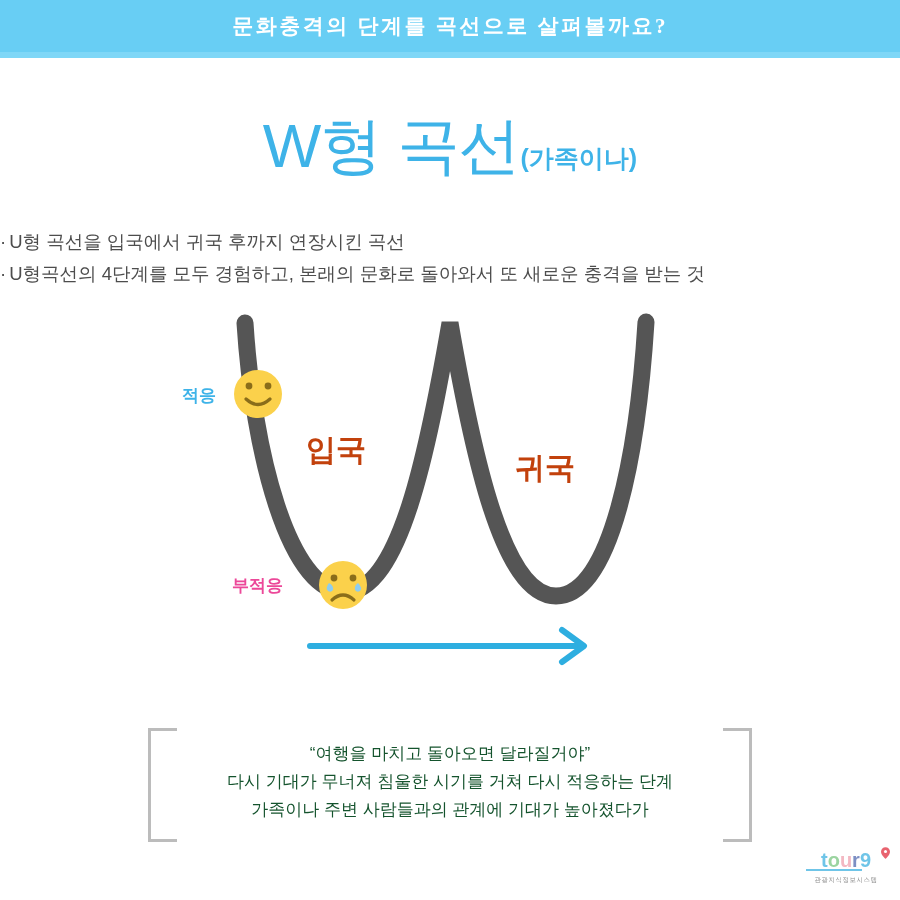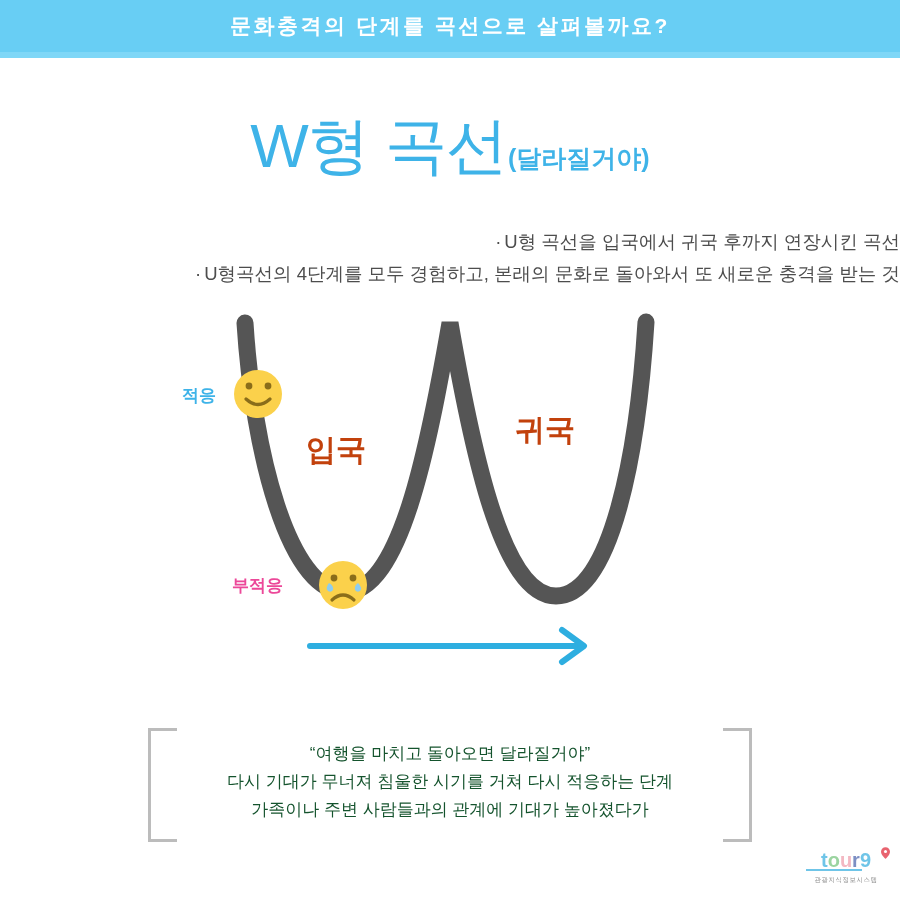--- a/index.html
+++ b/index.html
@@ -35,20 +35,21 @@
     width: 900px;
     height: 6px;
     background: #7fd7f7;
   }
   .header-title {
     color: #ffffff;
     font-size: 21px;
     font-weight: bold;
     letter-spacing: 2.5px;
     white-space: nowrap;
+    font-family: Liberation Serif, serif;
   }
 
   
   .title-row {
     position: absolute;
     left: 0;
     top: 104px;
     width: 900px;
     text-align: center;
     white-space: nowrap;
@@ -67,21 +68,21 @@
     vertical-align: baseline;
     margin-left: 1px;
   }
 
   
   .bullets {
     position: absolute;
     left: 0;
     top: 226px;
     width: 900px;
-    text-align: right;
+    text-align: left;
   }
   .bullet-line {
     color: #4d4d4d;
     font-size: 18.5px;
     line-height: 32px;
     white-space: nowrap;
   }
   .bullet-line .dot {
     color: #4d4d4d;
     margin-right: 3px;
@@ -100,21 +101,21 @@
   }
 
   .curve-label {
     position: absolute;
     font-size: 30px;
     font-weight: bold;
     color: #c2410c;
     white-space: nowrap;
   }
   .label-ipguk { left: 306px; top: 430px; }
-  .label-guiguk { left: 515px; top: 410px; }
+  .label-guiguk { left: 515px; top: 448px; }
 
   .side-label {
     position: absolute;
     font-size: 17px;
     font-weight: bold;
     white-space: nowrap;
   }
   .label-adapt {
     left: 182px;
     top: 384px;
@@ -214,21 +215,21 @@
 </style>
 </head>
 <body>
 
 <div class="header-bar">
   <span class="header-title">문화충격의 단계를 곡선으로 살펴볼까요?</span>
 </div>
 <div class="header-bar-underline"></div>
 
 <div class="title-row">
-  <span class="title-main">W형 곡선</span><span class="title-sub">(달라질거야)</span>
+  <span class="title-main">W형 곡선</span><span class="title-sub">(가족이나)</span>
 </div>
 
 <div class="bullets">
   <div class="bullet-line">
     <span class="dot">·</span><span>U형 곡선을 입국에서 귀국 후까지 연장시킨 곡선</span>
   </div>
   <div class="bullet-line">
     <span class="dot">·</span><span>U형곡선의 4단계를 모두 경험하고, 본래의 문화로 돌아와서 또 새로운 충격을 받는 것</span>
   </div>
 </div>

